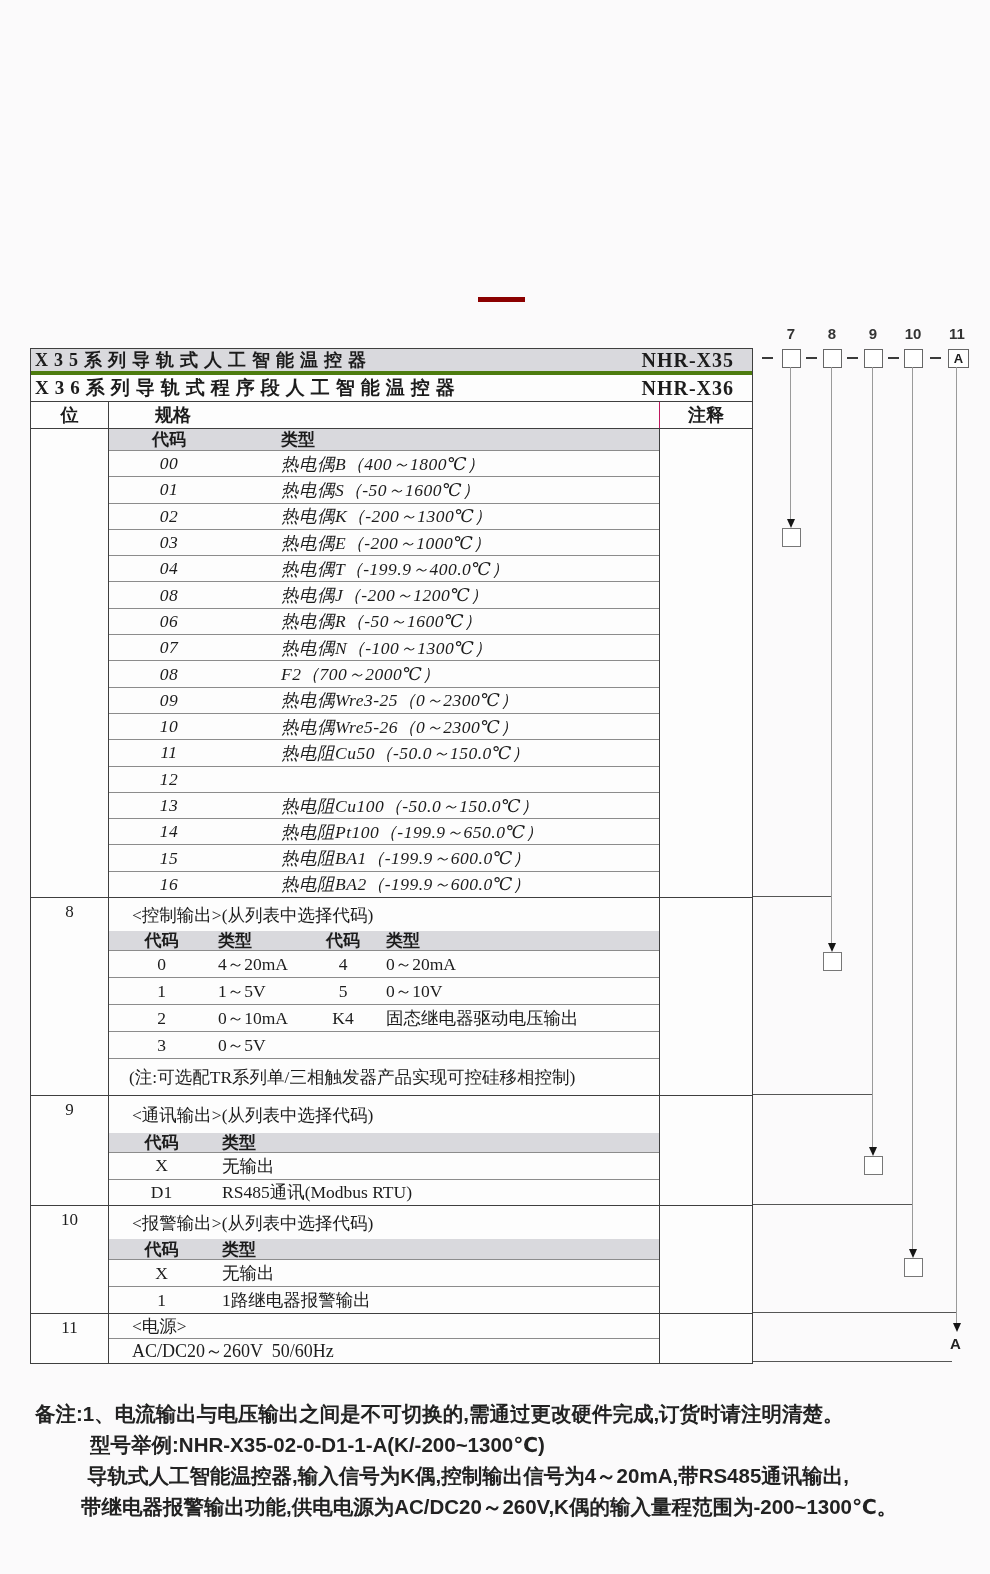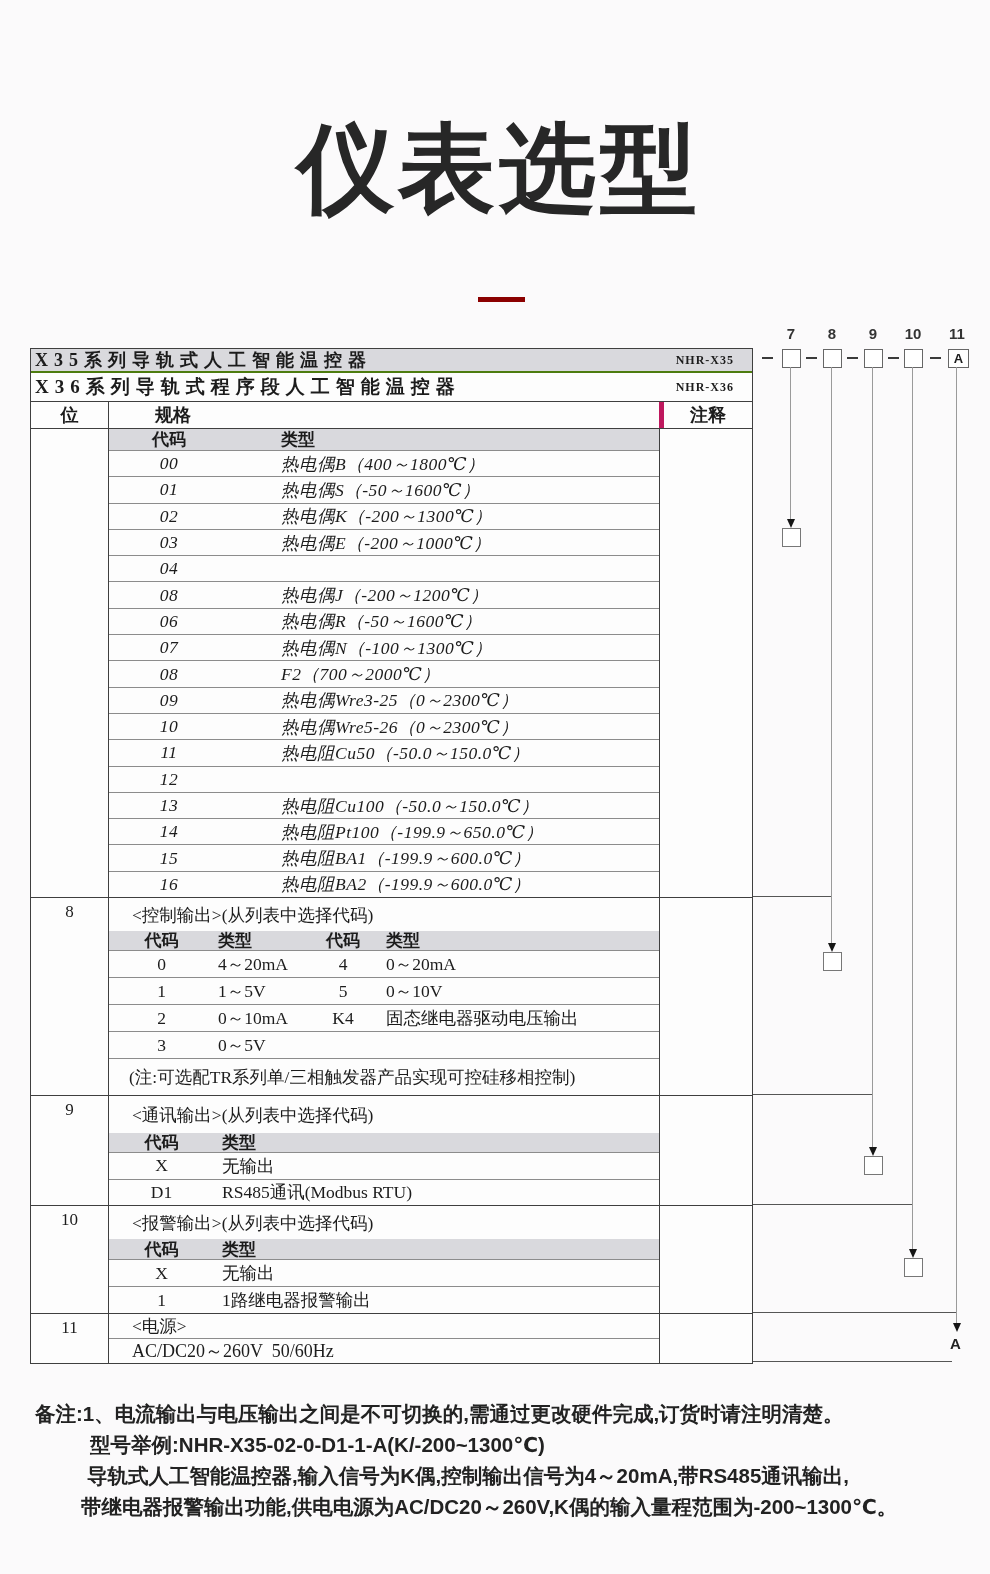--- a/index.html
+++ b/index.html
@@ -18,26 +18,26 @@
   
   .sel-table {
     position:absolute; left:30px; top:348px; width:723px; box-sizing:border-box;
     border:1px solid #3f3f3f; display:flex; flex-direction:column; background:#fdfdfd;
   }
   .sel-table * { box-sizing:border-box; }
   .gray { background:#d9d9dd; }
   .hrow { display:flex; justify-content:space-between; align-items:center;
           padding:0 18px 0 4px; font-weight:bold; white-space:nowrap; }
   .hrow-x35 { height:22px; font-size:18px; letter-spacing:6px; }
-  .hrow-x36 { height:30px; border-top:2px solid #4d7c0f; font-size:19px; letter-spacing:6px; }
-  .model-code { letter-spacing:1px; font-size:12px; }
+  .hrow-x36 { height:30px; border-top:4px solid #4d7c0f; font-size:19px; letter-spacing:6px; }
+  .model-code { letter-spacing:1px; font-size:20px; }
   .colhdr { display:flex; height:27px; border-top:1px solid #3f3f3f; font-weight:bold; font-size:18px; }
   .c-wei  { width:78px; border-right:1px solid #3f3f3f; display:flex; align-items:center; justify-content:center; }
   .c-guige{ flex:1; display:flex; align-items:center; padding-left:46px; }
-  .c-zhushi{ width:93px; border-left:5px solid #be185d; display:flex; align-items:center; justify-content:center; }
+  .c-zhushi{ width:93px; border-left:1px solid #be185d; display:flex; align-items:center; justify-content:center; }
 
   .section { display:flex; border-top:1px solid #3f3f3f; }
   .wei-cell { width:78px; border-right:1px solid #3f3f3f; text-align:center;
               font-size:17px; padding-top:4px; }
   .mid { flex:1; display:flex; flex-direction:column; min-width:0; }
   .zhushi-cell { width:93px; border-left:1px solid #3f3f3f; }
 
   
   .sec-sensor { height:469px; }
   .subhdr { height:21px; display:flex; align-items:center; font-weight:bold; font-size:17px; }
@@ -99,21 +99,20 @@
   .remarks { position:absolute; left:35px; top:1398px; width:930px;
              font-family:"Liberation Sans","DejaVu Sans",sans-serif;
              font-size:20.5px; font-weight:600; color:#222; line-height:31px; white-space:nowrap; }
   .r-l2 { padding-left:55px; } .r-l3 { padding-left:52px; } .r-l4 { padding-left:46px; }
 </style>
 </head>
 <body>
 
 <div class="page">
 
-  <div class="title">仪表选型</div>
   <div class="title-dash" style="background:#8b0000;"></div>
 
   <div class="sel-table">
 
     <div class="hrow hrow-x35 gray">
       <span>X35系列导轨式人工智能温控器</span>
       <span class="model-code">NHR-X35</span>
     </div>
     <div class="hrow hrow-x36">
       <span>X36系列导轨式程序段人工智能温控器</span>
@@ -144,20 +143,21 @@
           <div class="srow">
             <span class="code-c">02</span>
             <span class="type-c">热电偶K（-200～1300℃）</span>
           </div>
           <div class="srow">
             <span class="code-c">03</span>
             <span class="type-c">热电偶E（-200～1000℃）</span>
           </div>
           <div class="srow">
             <span class="code-c">04</span>
+            <span class="type-c">热电偶T（-199.9～400.0℃）</span>
           </div>
           <div class="srow">
             <span class="code-c">08</span>
             <span class="type-c">热电偶J（-200～1200℃）</span>
           </div>
           <div class="srow">
             <span class="code-c">06</span>
             <span class="type-c">热电偶R（-50～1600℃）</span>
           </div>
           <div class="srow">

